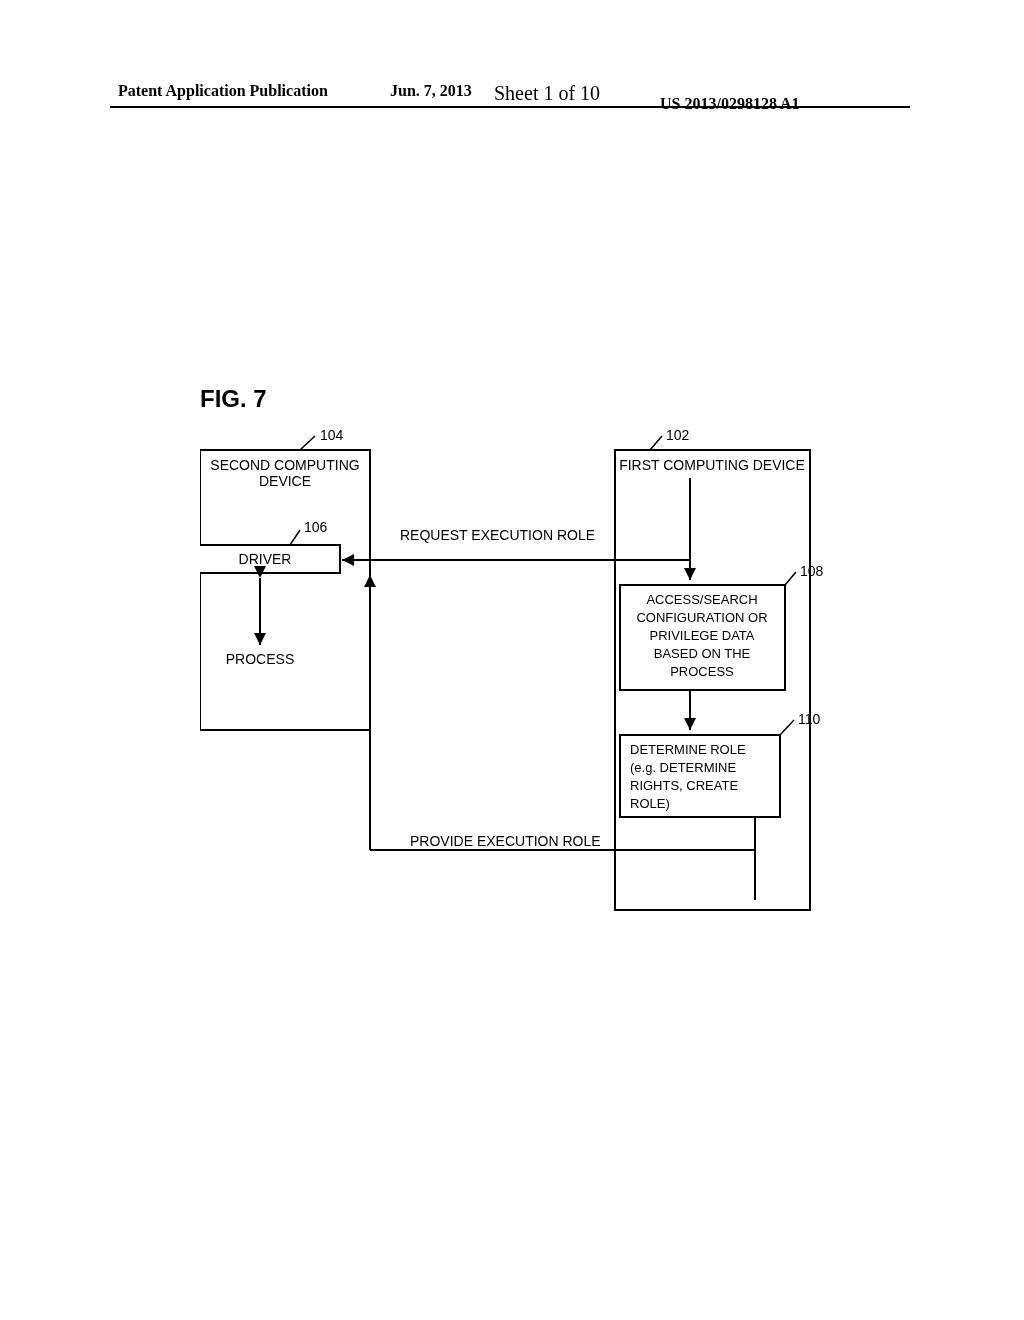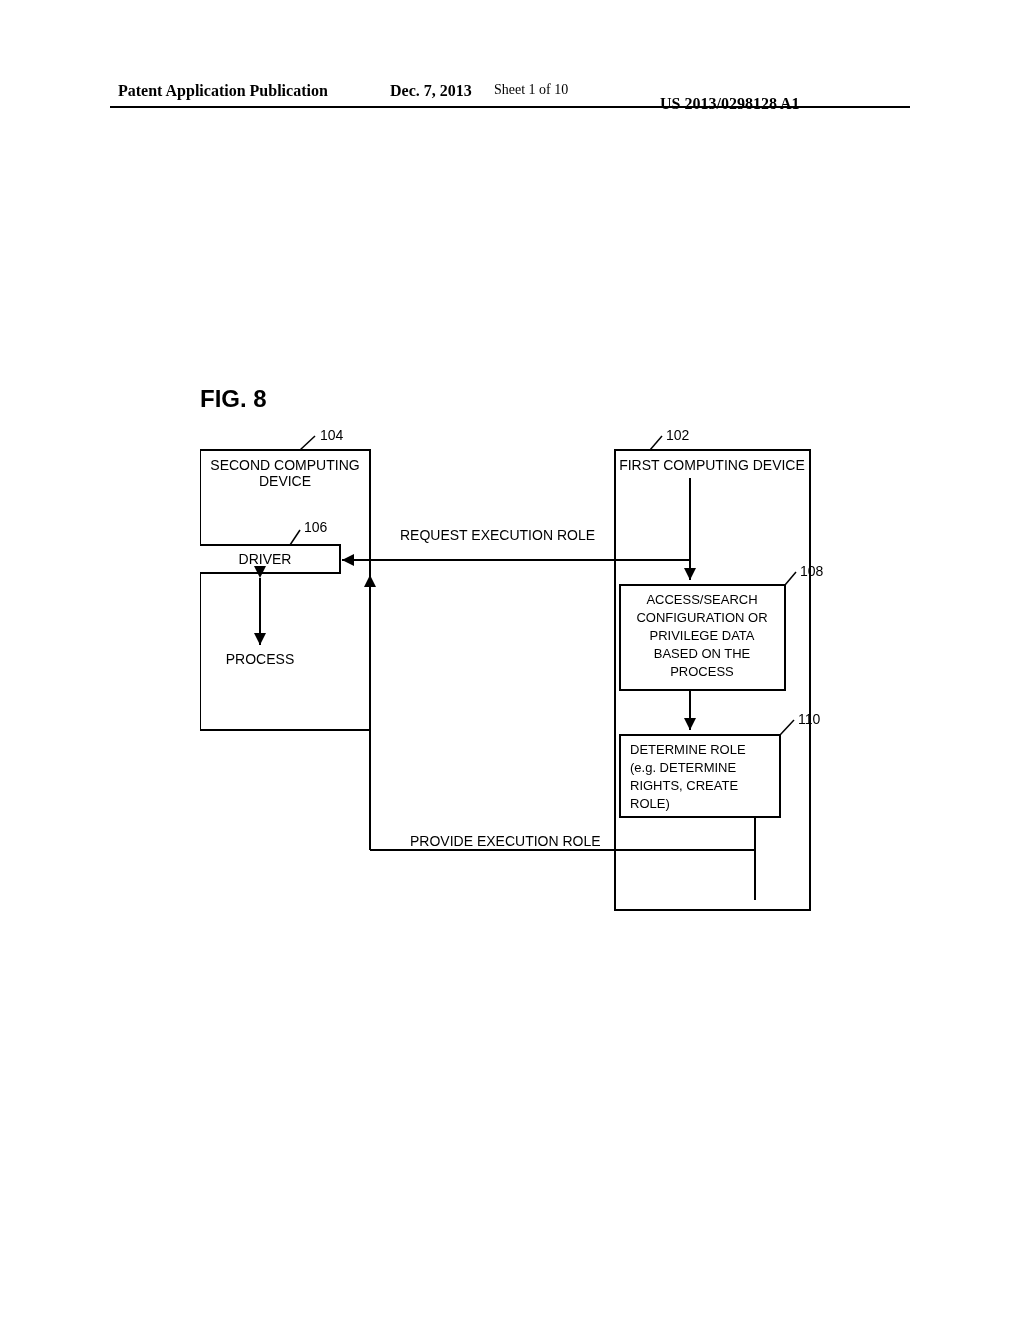--- a/index.html
+++ b/index.html
@@ -28,21 +28,21 @@
     position: absolute;
     top: 82px;
     left: 390px;
     font-size: 16px;
     font-weight: bold;
   }
   .hdr-sheet {
     position: absolute;
     top: 82px;
     left: 494px;
-    font-size: 14px;
+    font-size: 20px;
   }
   .hdr-docnum {
     position: absolute;
     top: 95px;
     left: 660px;
     font-size: 16px;
     font-weight: bold;
   }
   .hdr-rule {
     position: absolute;
@@ -74,26 +74,26 @@
     font-size: 13px;
     fill: #000;
   }
 </style>
 </head>
 <body>
 
 <div class="page">
 
   <div class="hdr-publication">Patent Application Publication</div>
-  <div class="hdr-date">Dec. 7, 2013</div>
+  <div class="hdr-date">Jun. 7, 2013</div>
   <div class="hdr-sheet">Sheet 1 of 10</div>
   <div class="hdr-docnum">US 2013/0298128 A1</div>
   <div class="hdr-rule"></div>
 
-  <div class="fig-title">FIG. 8</div>
+  <div class="fig-title">FIG. 7</div>
 
   <svg class="diagram" width="640" height="500" viewBox="0 0 640 500">
     <defs>
       <marker id="arrowhead" markerWidth="8" markerHeight="8" refX="6" refY="3" orient="auto" markerUnits="strokeWidth">
         <path d="M0,0 L6,3 L0,6 Z" fill="#000"></path>
       </marker>
     </defs>
 
     <g>
       <rect x="0" y="20" width="170" height="280" fill="none" stroke="#000" stroke-width="2"></rect>

